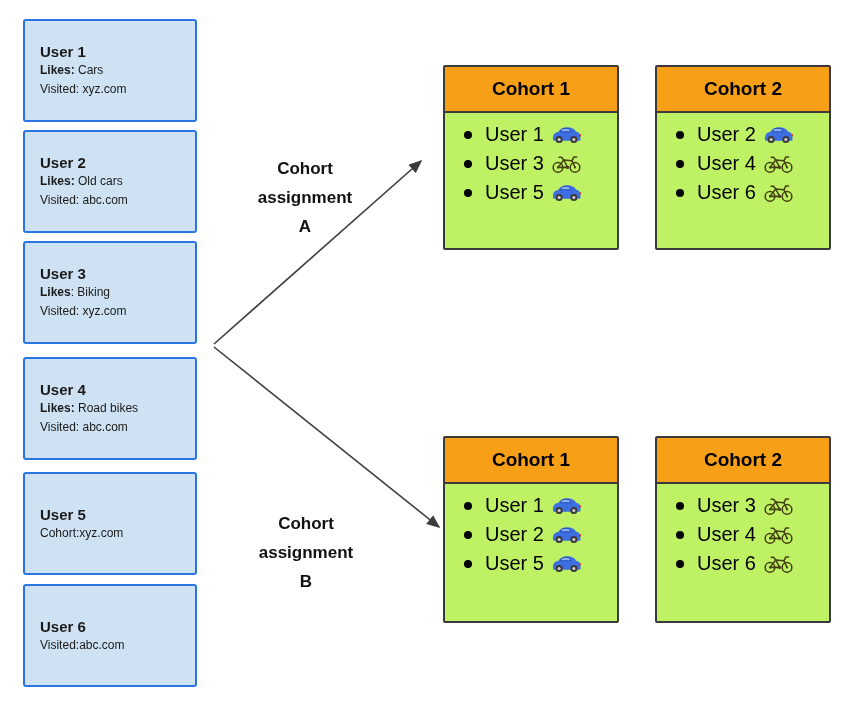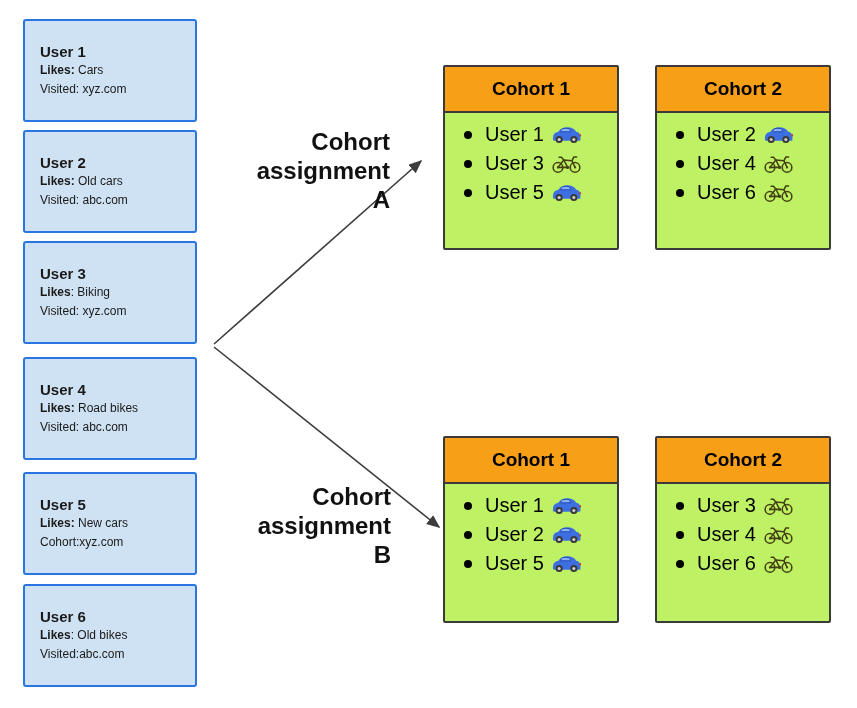--- a/index.html
+++ b/index.html
@@ -31,22 +31,22 @@
   .cohort-box ul.members li{
     display:flex;align-items:center;height:29px;font-size:20px;color:#000;
   }
   .dot{width:8px;height:8px;border-radius:50%;background:#000;margin-right:13px;flex:none;}
   .vehicle{display:inline-flex;align-items:center;margin-left:7px;}
   .vehicle svg{display:none;width:31px;height:23px;}
   .vehicle.show-car  svg[data-name="blue-car-icon"]{display:block;}
   .vehicle.show-bike svg[data-name="mountain-bike-icon"]{display:block;}
   
   .assign-label{
-    position:absolute;width:170px;text-align:right;font-weight:bold;
-    font-size:24px;line-height:29px;color:#111;
+    position:absolute;width:170px;text-align:center;font-weight:bold;
+    font-size:17px;line-height:29px;color:#111;margin-top:27px;
   }
   
   #arrows{position:absolute;left:0;top:0;width:857px;height:708px;pointer-events:none;}
 </style>
 </head>
 <body>
 
 <div id="canvas" data-name="cohort-assignment-diagram">
 
   <svg id="arrows" data-name="arrows-layer">
@@ -74,26 +74,24 @@
     <div class="uline" data-name="user-likes-line"><span class="b">Likes</span><span>: Biking</span></div>
     <div class="uline" data-name="user-visited-line">Visited: xyz.com</div>
   </div>
   <div class="user-card" style="top:357px" data-name="user-card-4">
     <div class="uname" data-name="user-name">User 4</div>
     <div class="uline" data-name="user-likes-line"><span class="b">Likes:</span><span> Road bikes</span></div>
     <div class="uline" data-name="user-visited-line">Visited: abc.com</div>
   </div>
   <div class="user-card" style="top:472px" data-name="user-card-5">
     <div class="uname" data-name="user-name">User 5</div>
-    <div class="uline" data-name="user-likes-line"><span class="b">Likes:</span><span> New cars</span></div>
     <div class="uline" data-name="user-visited-line">Cohort:xyz.com</div>
   </div>
   <div class="user-card" style="top:584px" data-name="user-card-6">
     <div class="uname" data-name="user-name">User 6</div>
-    <div class="uline" data-name="user-likes-line"><span class="b">Likes</span><span>: Old bikes</span></div>
     <div class="uline" data-name="user-visited-line">Visited:abc.com</div>
   </div>
 
   <div class="assign-label" style="left:220px;top:127px" data-name="cohort-assignment-a-label">
     <div>Cohort</div>
     <div>assignment</div>
     <div>A</div>
   </div>
   <div class="assign-label" style="left:221px;top:482px" data-name="cohort-assignment-b-label">
     <div>Cohort</div>

